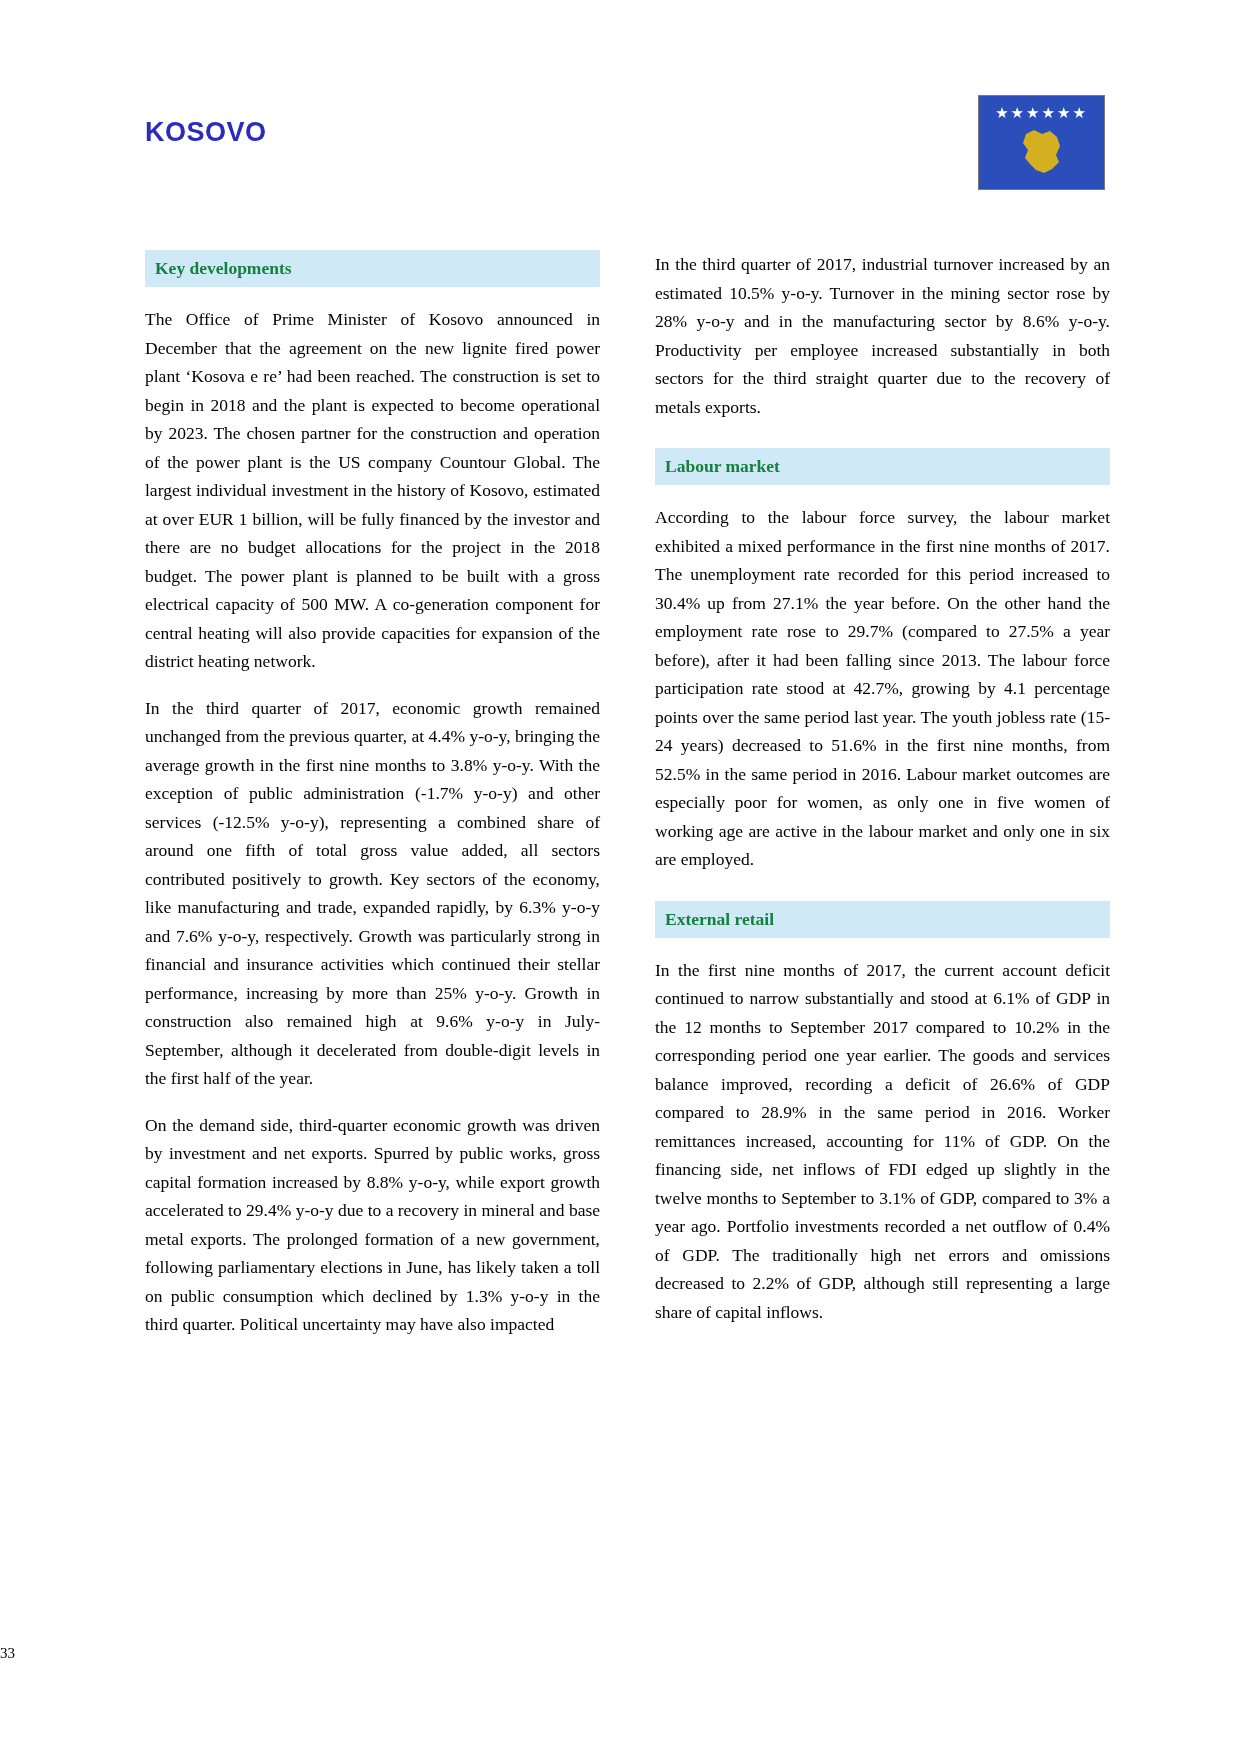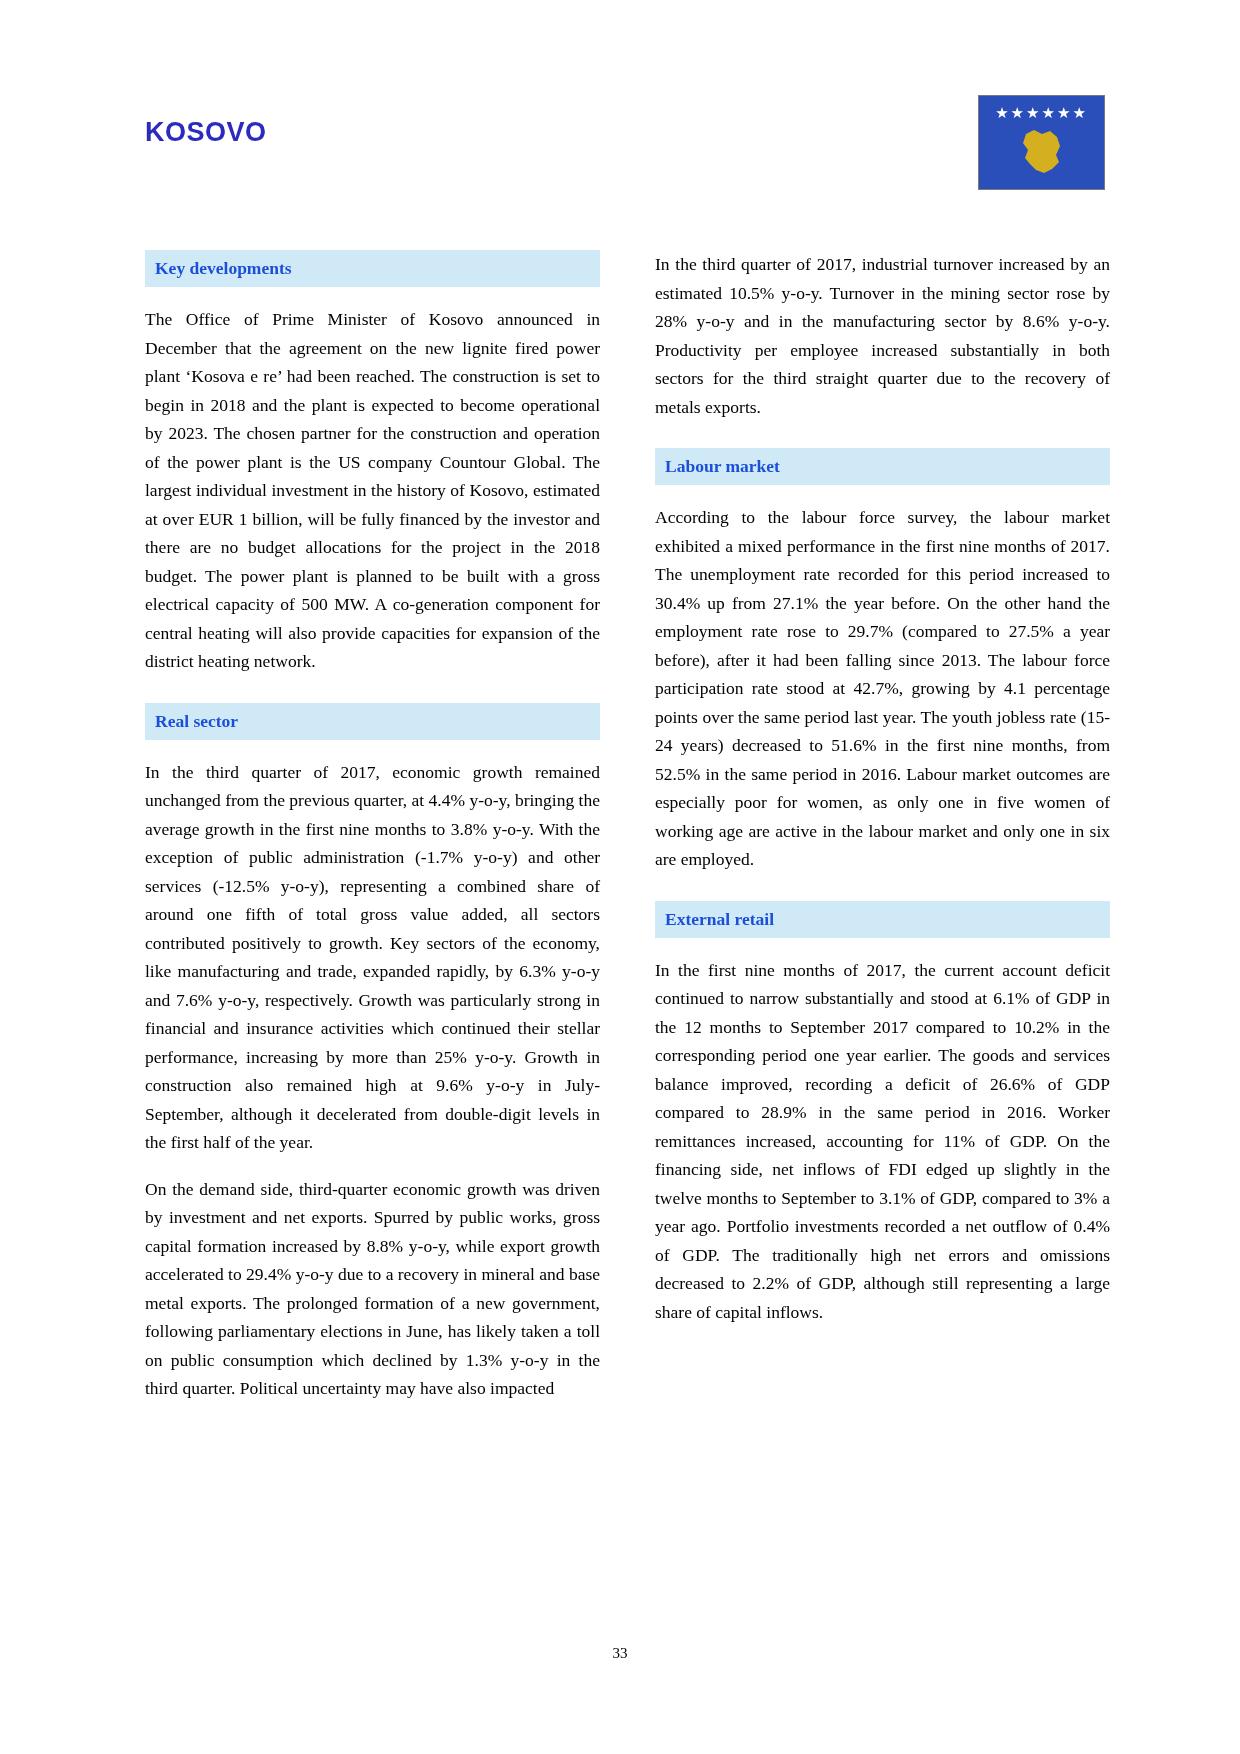--- a/index.html
+++ b/index.html
@@ -76,21 +76,21 @@
   .col {
     position: absolute;
     top: 0;
     width: 455px;
   }
   .col-left { left: 0; }
   .col-right { left: 510px; }
 
   .section-head {
     background: #cfeaf6;
-    color: #1d4ed8;
+    color: #15803d;
     font-family: "Liberation Serif", serif;
     font-weight: bold;
     font-size: 17.5px;
     padding: 8px 10px 8px 10px;
     margin: 0 0 18px 0;
     box-sizing: border-box;
   }
   .section-head.spaced-top {
     margin-top: 27px;
   }
@@ -102,21 +102,20 @@
     text-justify: inter-word;
     hyphens: none;
   }
   p.body-text:last-child { margin-bottom: 11px; }
 
   .page-number {
     position: absolute;
     left: 0;
     top: 1645px;
     width: 1240px;
-    text-align: center;
     font-size: 15px;
     font-family: "Liberation Serif", serif;
   }
 </style>
 </head>
 <body>
 
 <div class="page">
 
   <div class="header">
@@ -129,21 +128,20 @@
     </div>
   </div>
 
   <div class="columns">
 
     <div class="col col-left">
 
       <div class="section-head">Key developments</div>
       <p class="body-text">The Office of Prime Minister of Kosovo announced in December that the agreement on the new lignite fired power plant ‘Kosova e re’ had been reached. The construction is set to begin in 2018 and the plant is expected to become operational by 2023. The chosen partner for the construction and operation of the power plant is the US company Countour Global. The largest individual investment in the history of Kosovo, estimated at over EUR 1 billion, will be fully financed by the investor and there are no budget allocations for the project in the 2018 budget. The power plant is planned to be built with a gross electrical capacity of 500 MW. A co-generation component for central heating will also provide capacities for expansion of the district heating network.</p>
 
-      <div class="section-head spaced-top">Real sector</div>
       <p class="body-text">In the third quarter of 2017, economic growth remained unchanged from the previous quarter, at 4.4% y-o-y, bringing the average growth in the first nine months to 3.8% y-o-y. With the exception of public administration (-1.7% y-o-y) and other services (-12.5% y-o-y), representing a combined share of around one fifth of total gross value added, all sectors contributed positively to growth. Key sectors of the economy, like manufacturing and trade, expanded rapidly, by 6.3% y-o-y and 7.6% y-o-y, respectively. Growth was particularly strong in financial and insurance activities which continued their stellar performance, increasing by more than 25% y-o-y. Growth in construction also remained high at 9.6% y-o-y in July-September, although it decelerated from double-digit levels in the first half of the year.</p>
       <p class="body-text">On the demand side, third-quarter economic growth was driven by investment and net exports. Spurred by public works, gross capital formation increased by 8.8% y-o-y, while export growth accelerated to 29.4% y-o-y due to a recovery in mineral and base metal exports. The prolonged formation of a new government, following parliamentary elections in June, has likely taken a toll on public consumption which declined by 1.3% y-o-y in the third quarter. Political uncertainty may have also impacted</p>
 
     </div>
 
     <div class="col col-right">
 
       <p class="body-text">In the third quarter of 2017, industrial turnover increased by an estimated 10.5% y-o-y. Turnover in the mining sector rose by 28% y-o-y and in the manufacturing sector by 8.6% y-o-y. Productivity per employee increased substantially in both sectors for the third straight quarter due to the recovery of metals exports.</p>
 
       <div class="section-head spaced-top">Labour market</div>

